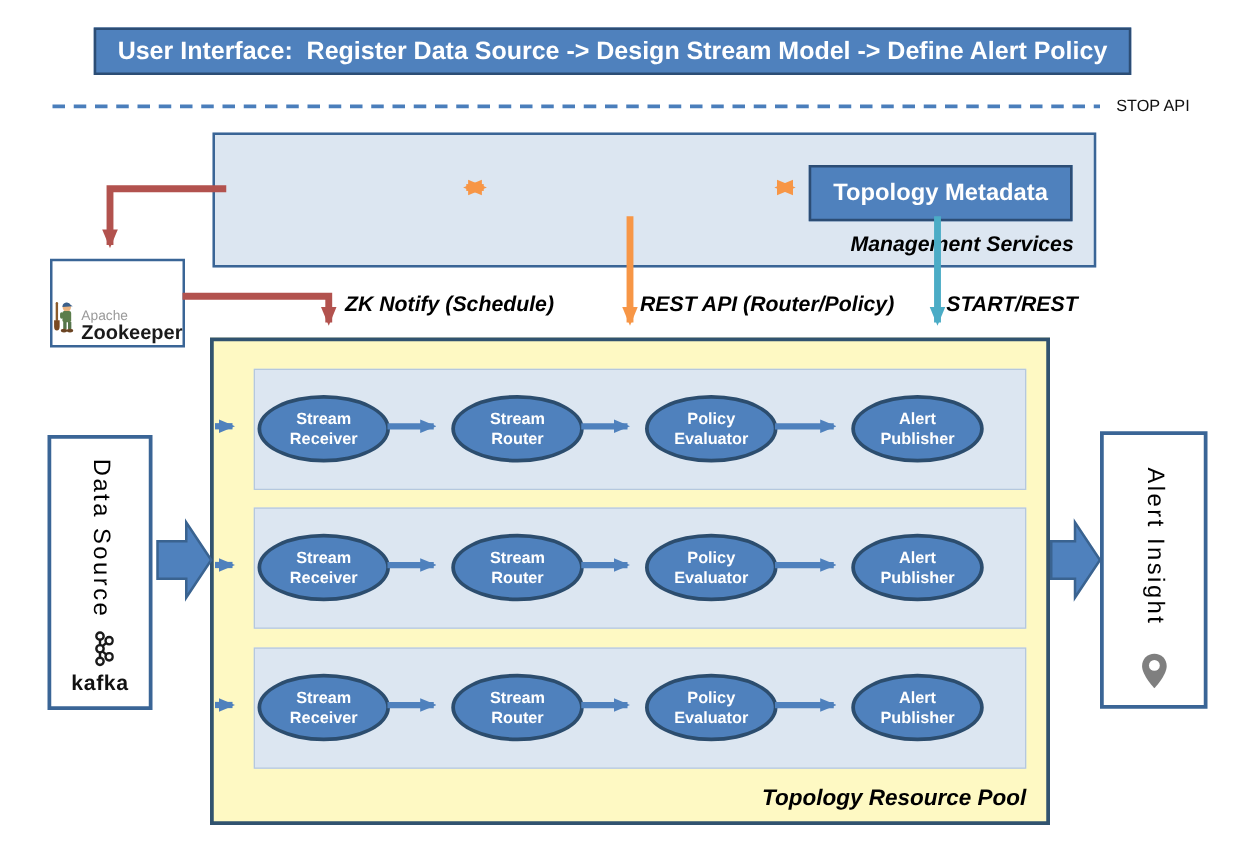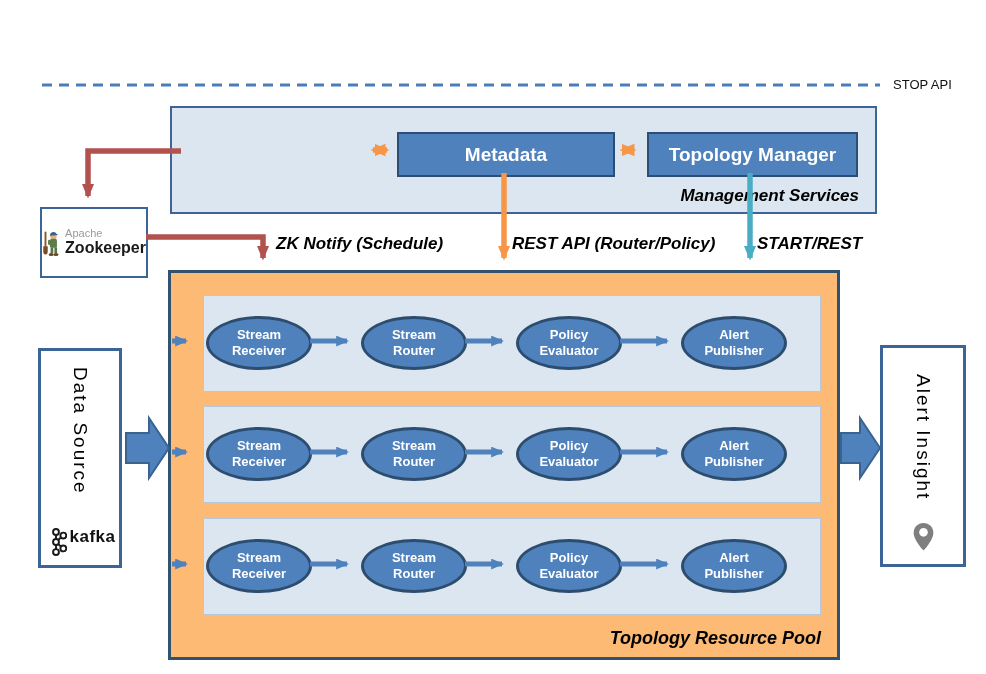--- a/index.html
+++ b/index.html
@@ -35,35 +35,35 @@
   #comp-metadata{left:225px;width:214px;}
   #comp-topology{left:475px;width:207px;}
   #mgmt-label{
     position:absolute;right:16px;bottom:6px;
     font-style:italic;font-weight:bold;font-size:17px;
   }
 
   
   #zookeeper{
     left:40px;top:207px;width:104px;height:67px;background:#fff;
-    border:2px solid #3a6596;display:flex;align-items:center;justify-content:center;gap:4px;
+    border:2px solid #3a6596;display:flex;align-items:flex-end;justify-content:center;gap:4px;
   }
   #zk-text{line-height:1.05;}
   #zk-apache{color:#9a9a9a;font-size:11px;}
   #zk-name{color:#1a1a1a;font-size:16px;font-weight:bold;}
 
   
   .edge-label{font-style:italic;font-weight:bold;font-size:17px;white-space:nowrap;}
   #lbl-zk{left:276px;top:234px;}
   #lbl-rest{left:512px;top:234px;}
   #lbl-start{left:757px;top:234px;}
 
   
   #pool{
-    left:168px;top:270px;width:666px;height:384px;background:#fdba74;
+    left:168px;top:270px;width:666px;height:384px;background:#fef9c3;
     border:3px solid #31536f;
   }
   .pipe-row{
     position:absolute;left:32px;width:616px;height:95px;
     background:#dce6f1;border:1px solid #b5c8de;
   }
   #row-0{top:22px;} #row-1{top:133px;} #row-2{top:245px;}
   .stage{
     position:absolute;top:20px;width:106px;height:54px;border-radius:50%;
     background:#4f81bd;border:3px solid #2c4d6e;box-sizing:border-box;
@@ -82,39 +82,39 @@
   .side-box{
     background:#fff;border:3px solid #3a6596;box-sizing:border-box;
     display:flex;flex-direction:column;align-items:center;justify-content:space-between;
   }
   #data-source{left:38px;top:348px;width:84px;height:220px;padding:16px 0 8px;}
   #alert-insight{left:880px;top:345px;width:86px;height:222px;padding:26px 0 12px;}
   .vlabel{
     writing-mode:vertical-rl;text-orientation:mixed;
     font-size:19px;letter-spacing:2px;color:#000;
   }
-  #kafka-logo{display:flex;gap:3px;}
+  #kafka-logo{display:flex;align-items:center;gap:3px;flex-direction:column;}
   #kafka-text{font-size:17px;font-weight:bold;color:#111;letter-spacing:0.5px;}
 
   svg.overlay{position:absolute;left:0;top:0;pointer-events:none;}
 </style>
 </head>
 <body>
 
 <div id="canvas">
 
+  <div id="banner" class="abs">
+    <span>User Interface:  Register Data Source -&gt; Design Stream Model -&gt; Define Alert Policy</span>
+  </div>
 
   <div id="rest-api-label" class="abs">STOP API</div>
 
   <div id="mgmt" class="abs">
-    <div id="comp-metadata" class="comp-box">
-      <span>Metadata</span>
-    </div>
     <div id="comp-topology" class="comp-box">
-      <span>Topology Manager</span>
+      <span>Topology Metadata</span>
     </div>
     <div id="mgmt-label">Management Services</div>
   </div>
 
   <div id="zookeeper" class="abs">
     <svg width="30" height="46" viewBox="0 0 30 46">
       <rect x="4" y="5" width="3" height="24" rx="1.5" fill="#8a5a2b"></rect>
       <path d="M2,28 h7 v8 a3.5,5 0 0 1 -7,0 z" fill="#7a4a21"></path>
       <circle cx="18" cy="12" r="5.2" fill="#e9b27f"></circle>
       <path d="M12.5,10.5 a5.5,5.5 0 0 1 10.5,-1.5 l2.5,1.5 l-13,1 z" fill="#3a5f8a"></path>

